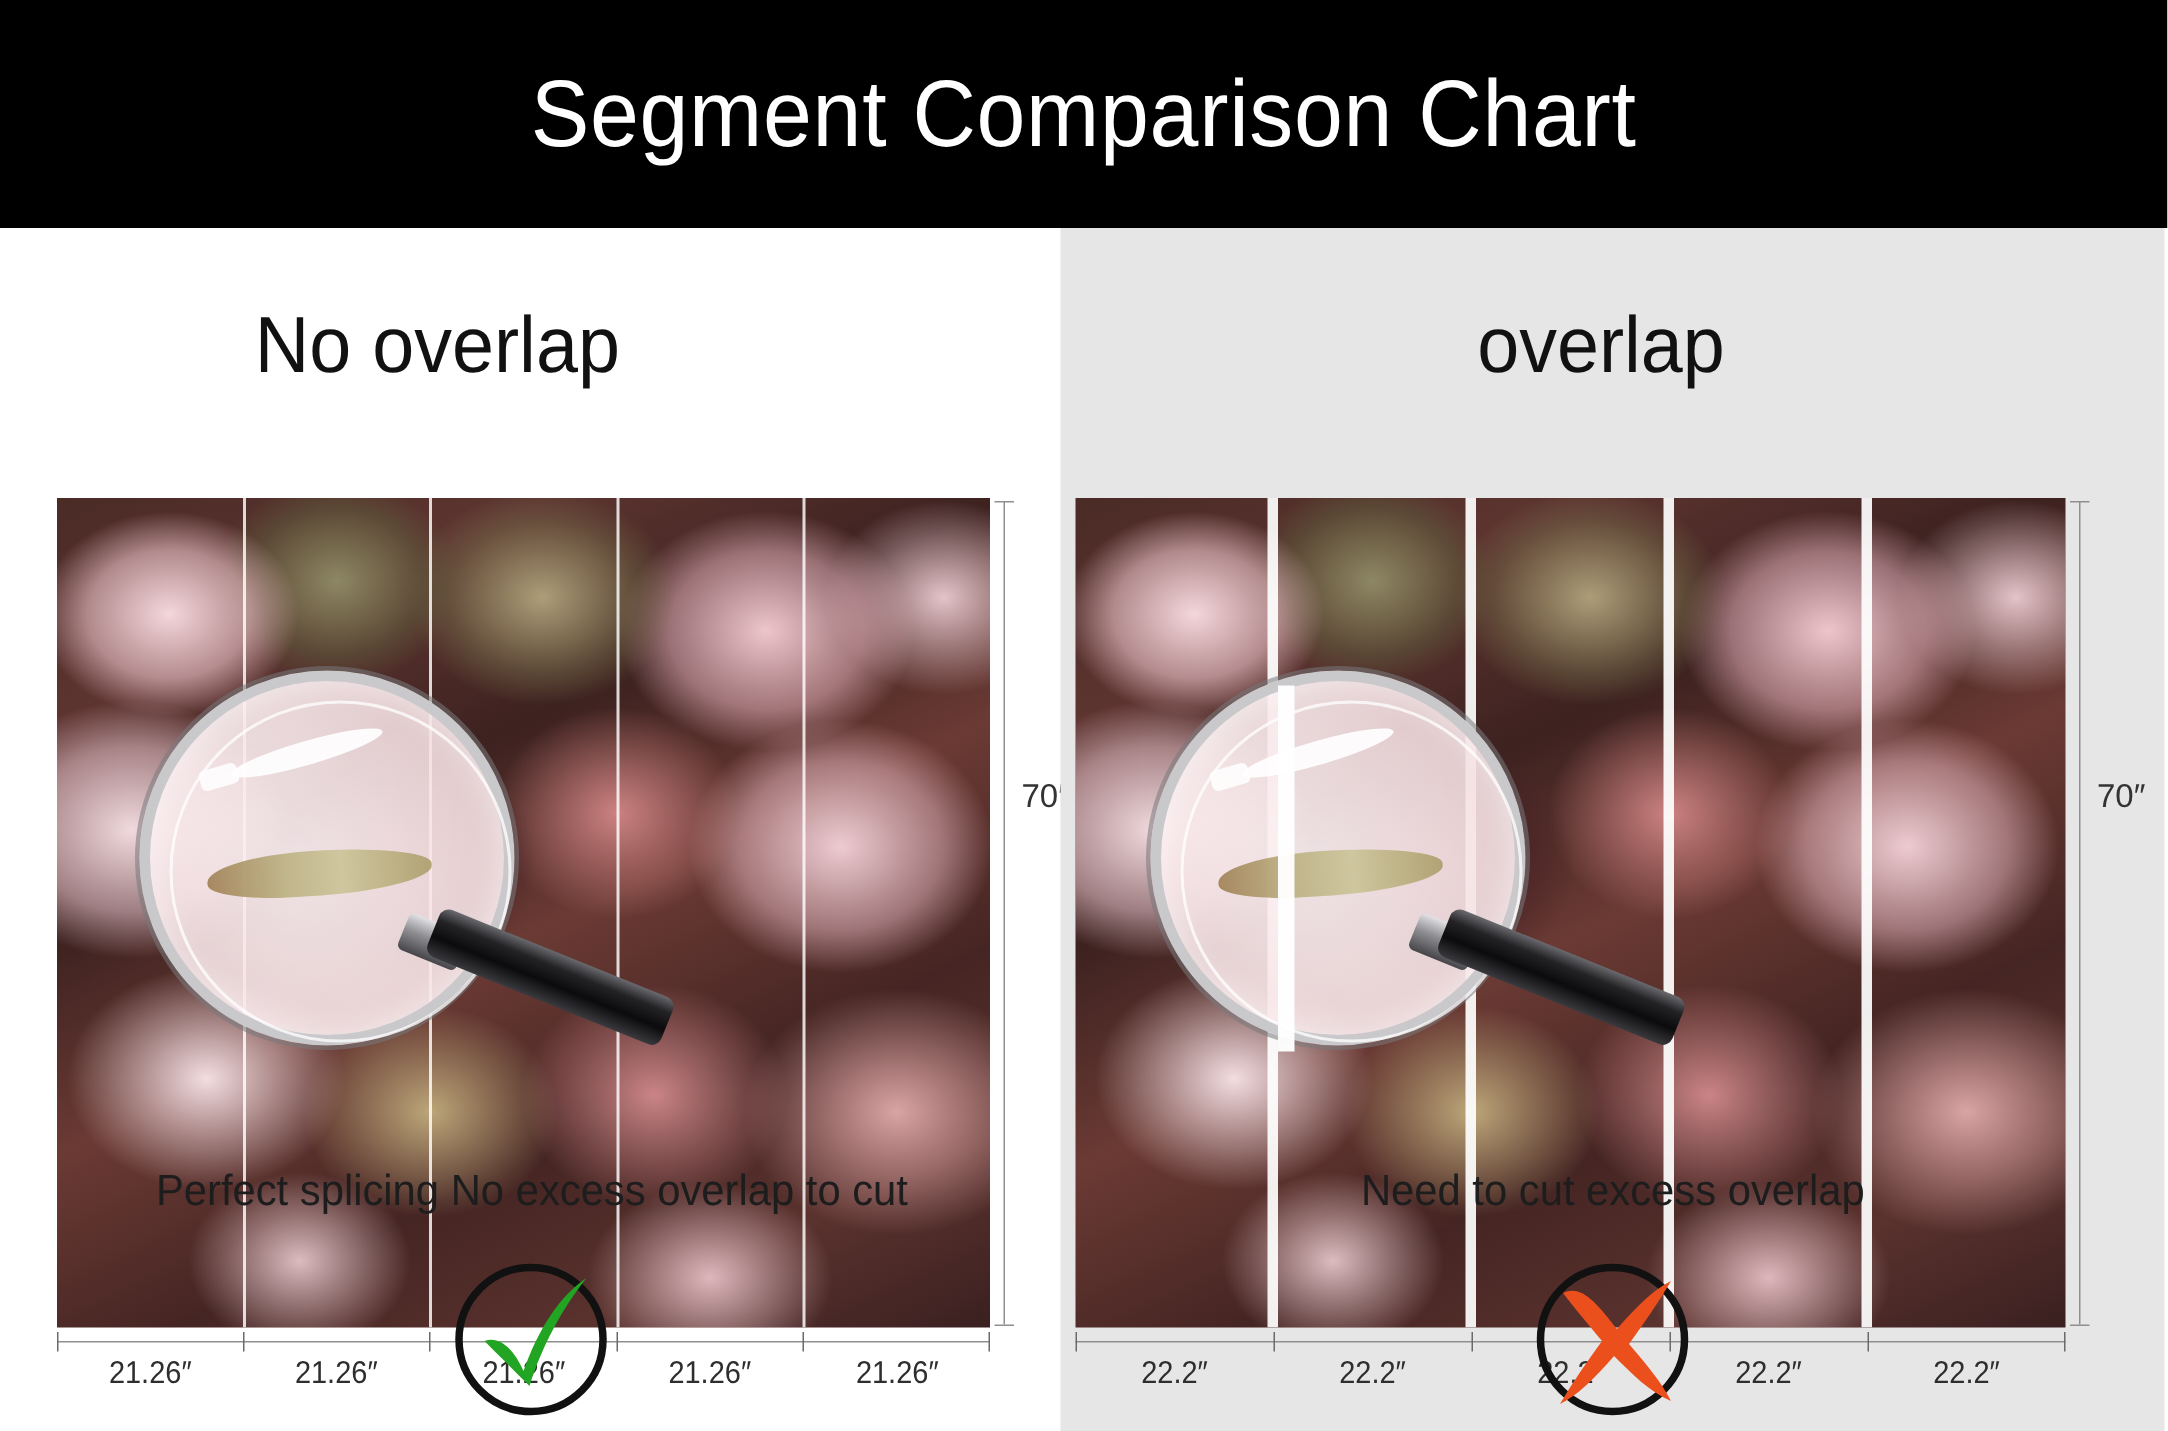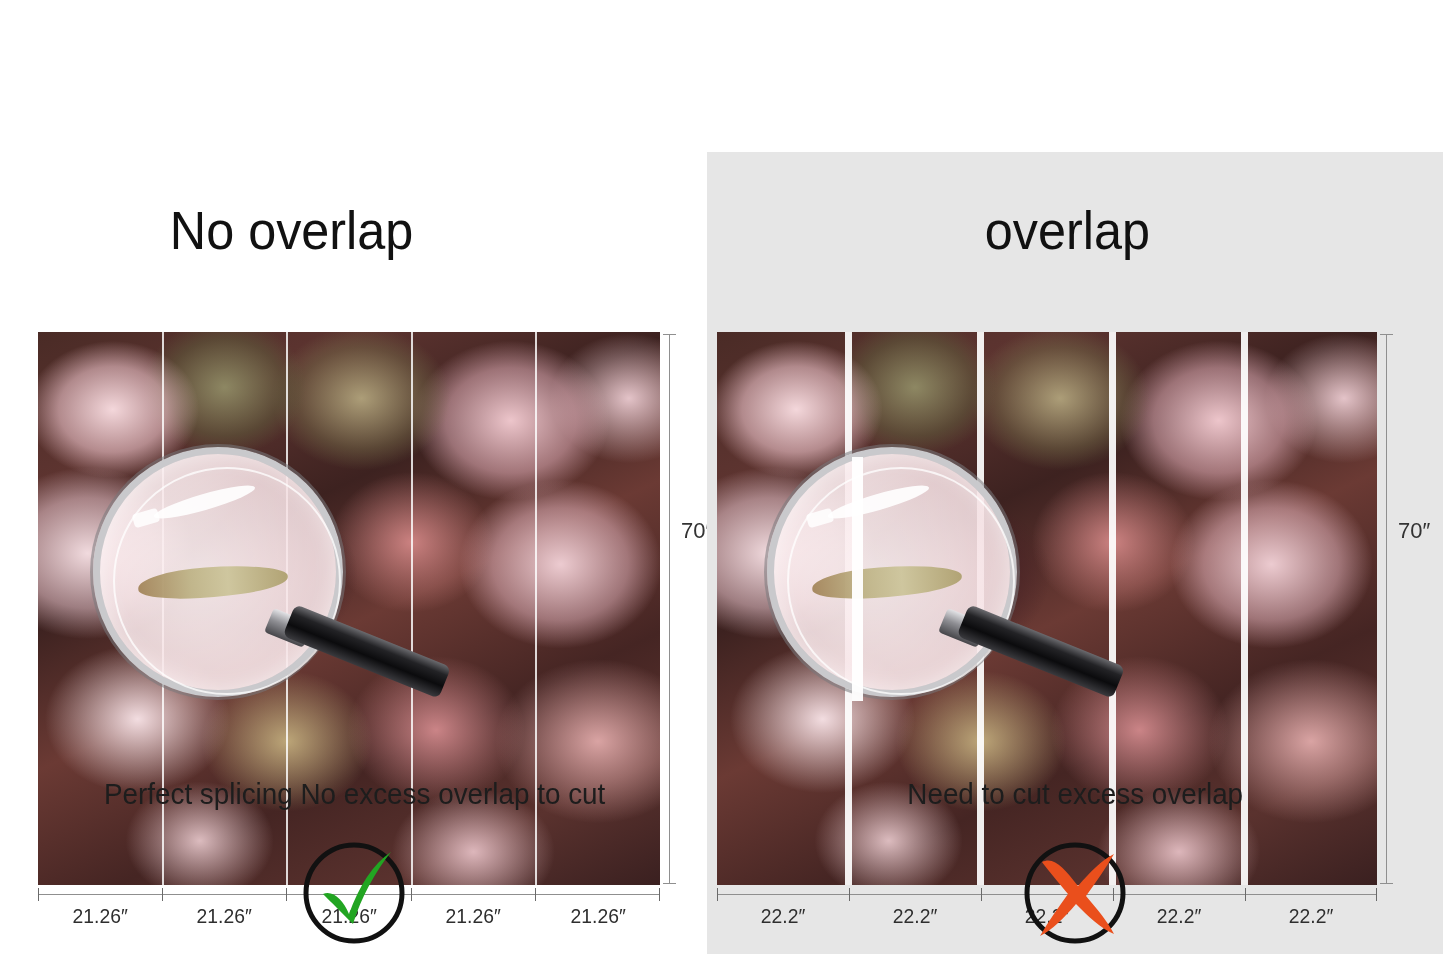--- a/index.html
+++ b/index.html
@@ -138,20 +138,23 @@
 
   .verdict{position:absolute;top:686px;width:100%;display:flex;justify-content:center;}
   .panel-left .verdict{padding-right:60px;}
   .panel-right .verdict{padding-right:8px;}
 </style>
 </head>
 <body>
 
 <div class="page">
 
+  <div class="banner">
+    <div class="banner-title">Segment Comparison Chart</div>
+  </div>
 
   <div class="panels">
 
     <div class="panel panel-left">
 
       <div class="panel-head">No overlap</div>
 
       <div class="img-wrap img-left">
         <div class="wallpaper">
           <div class="seam" style="left:124px;width:2px;"></div>

